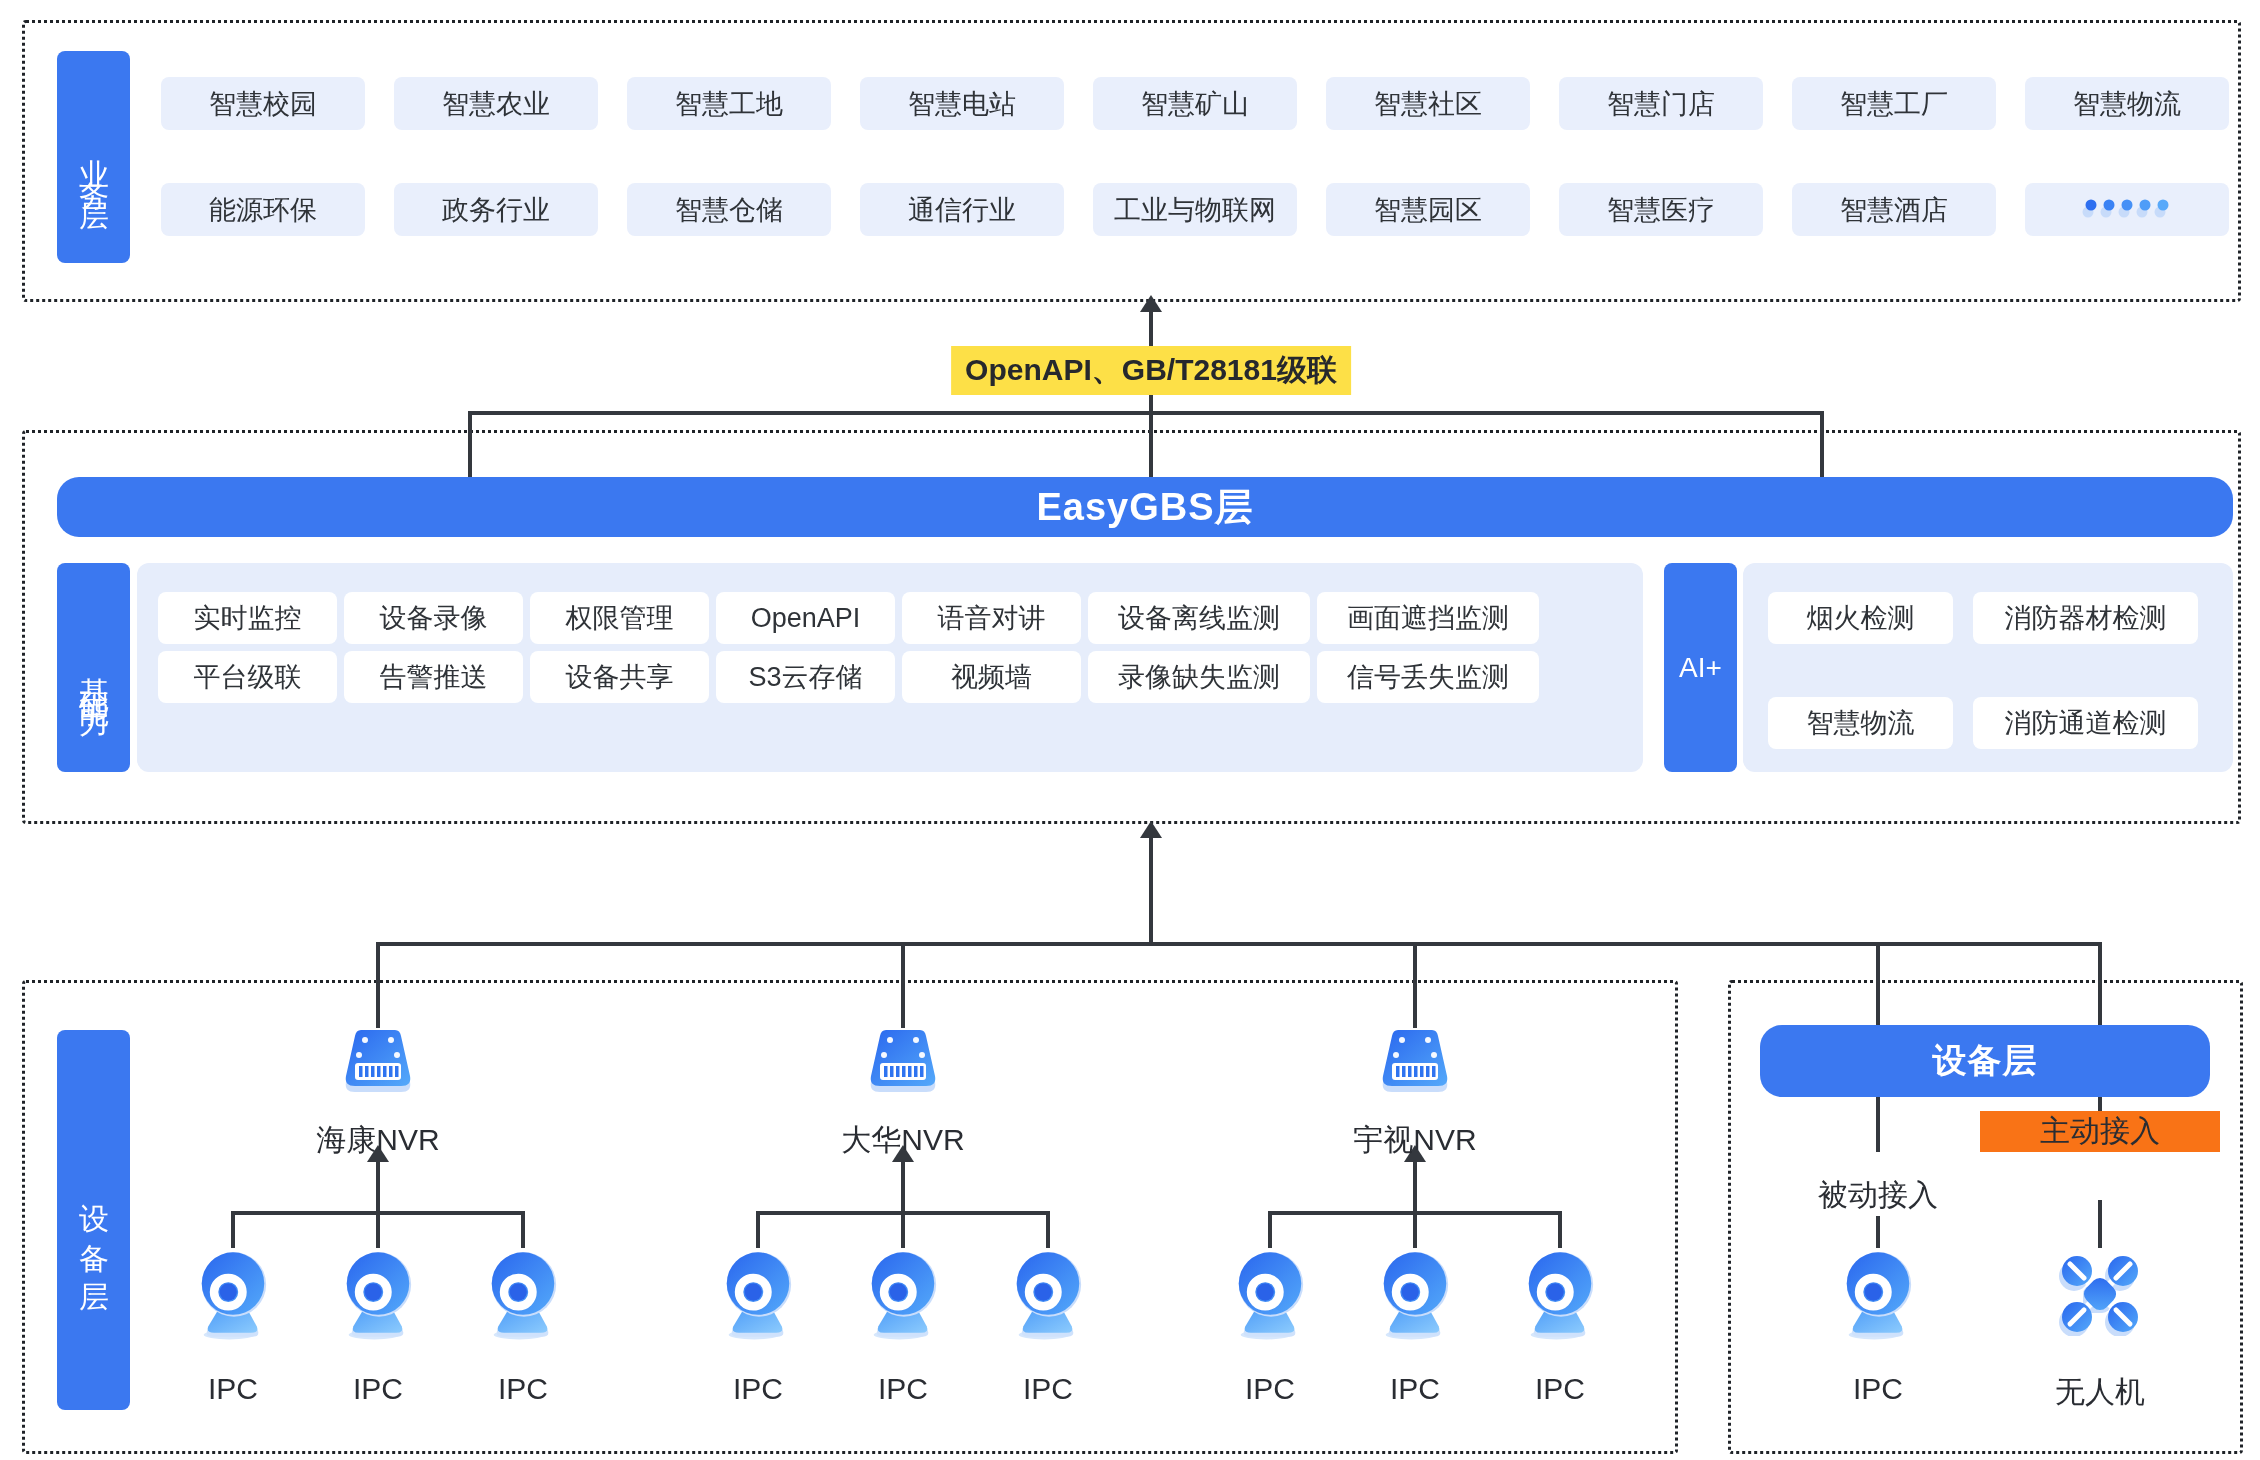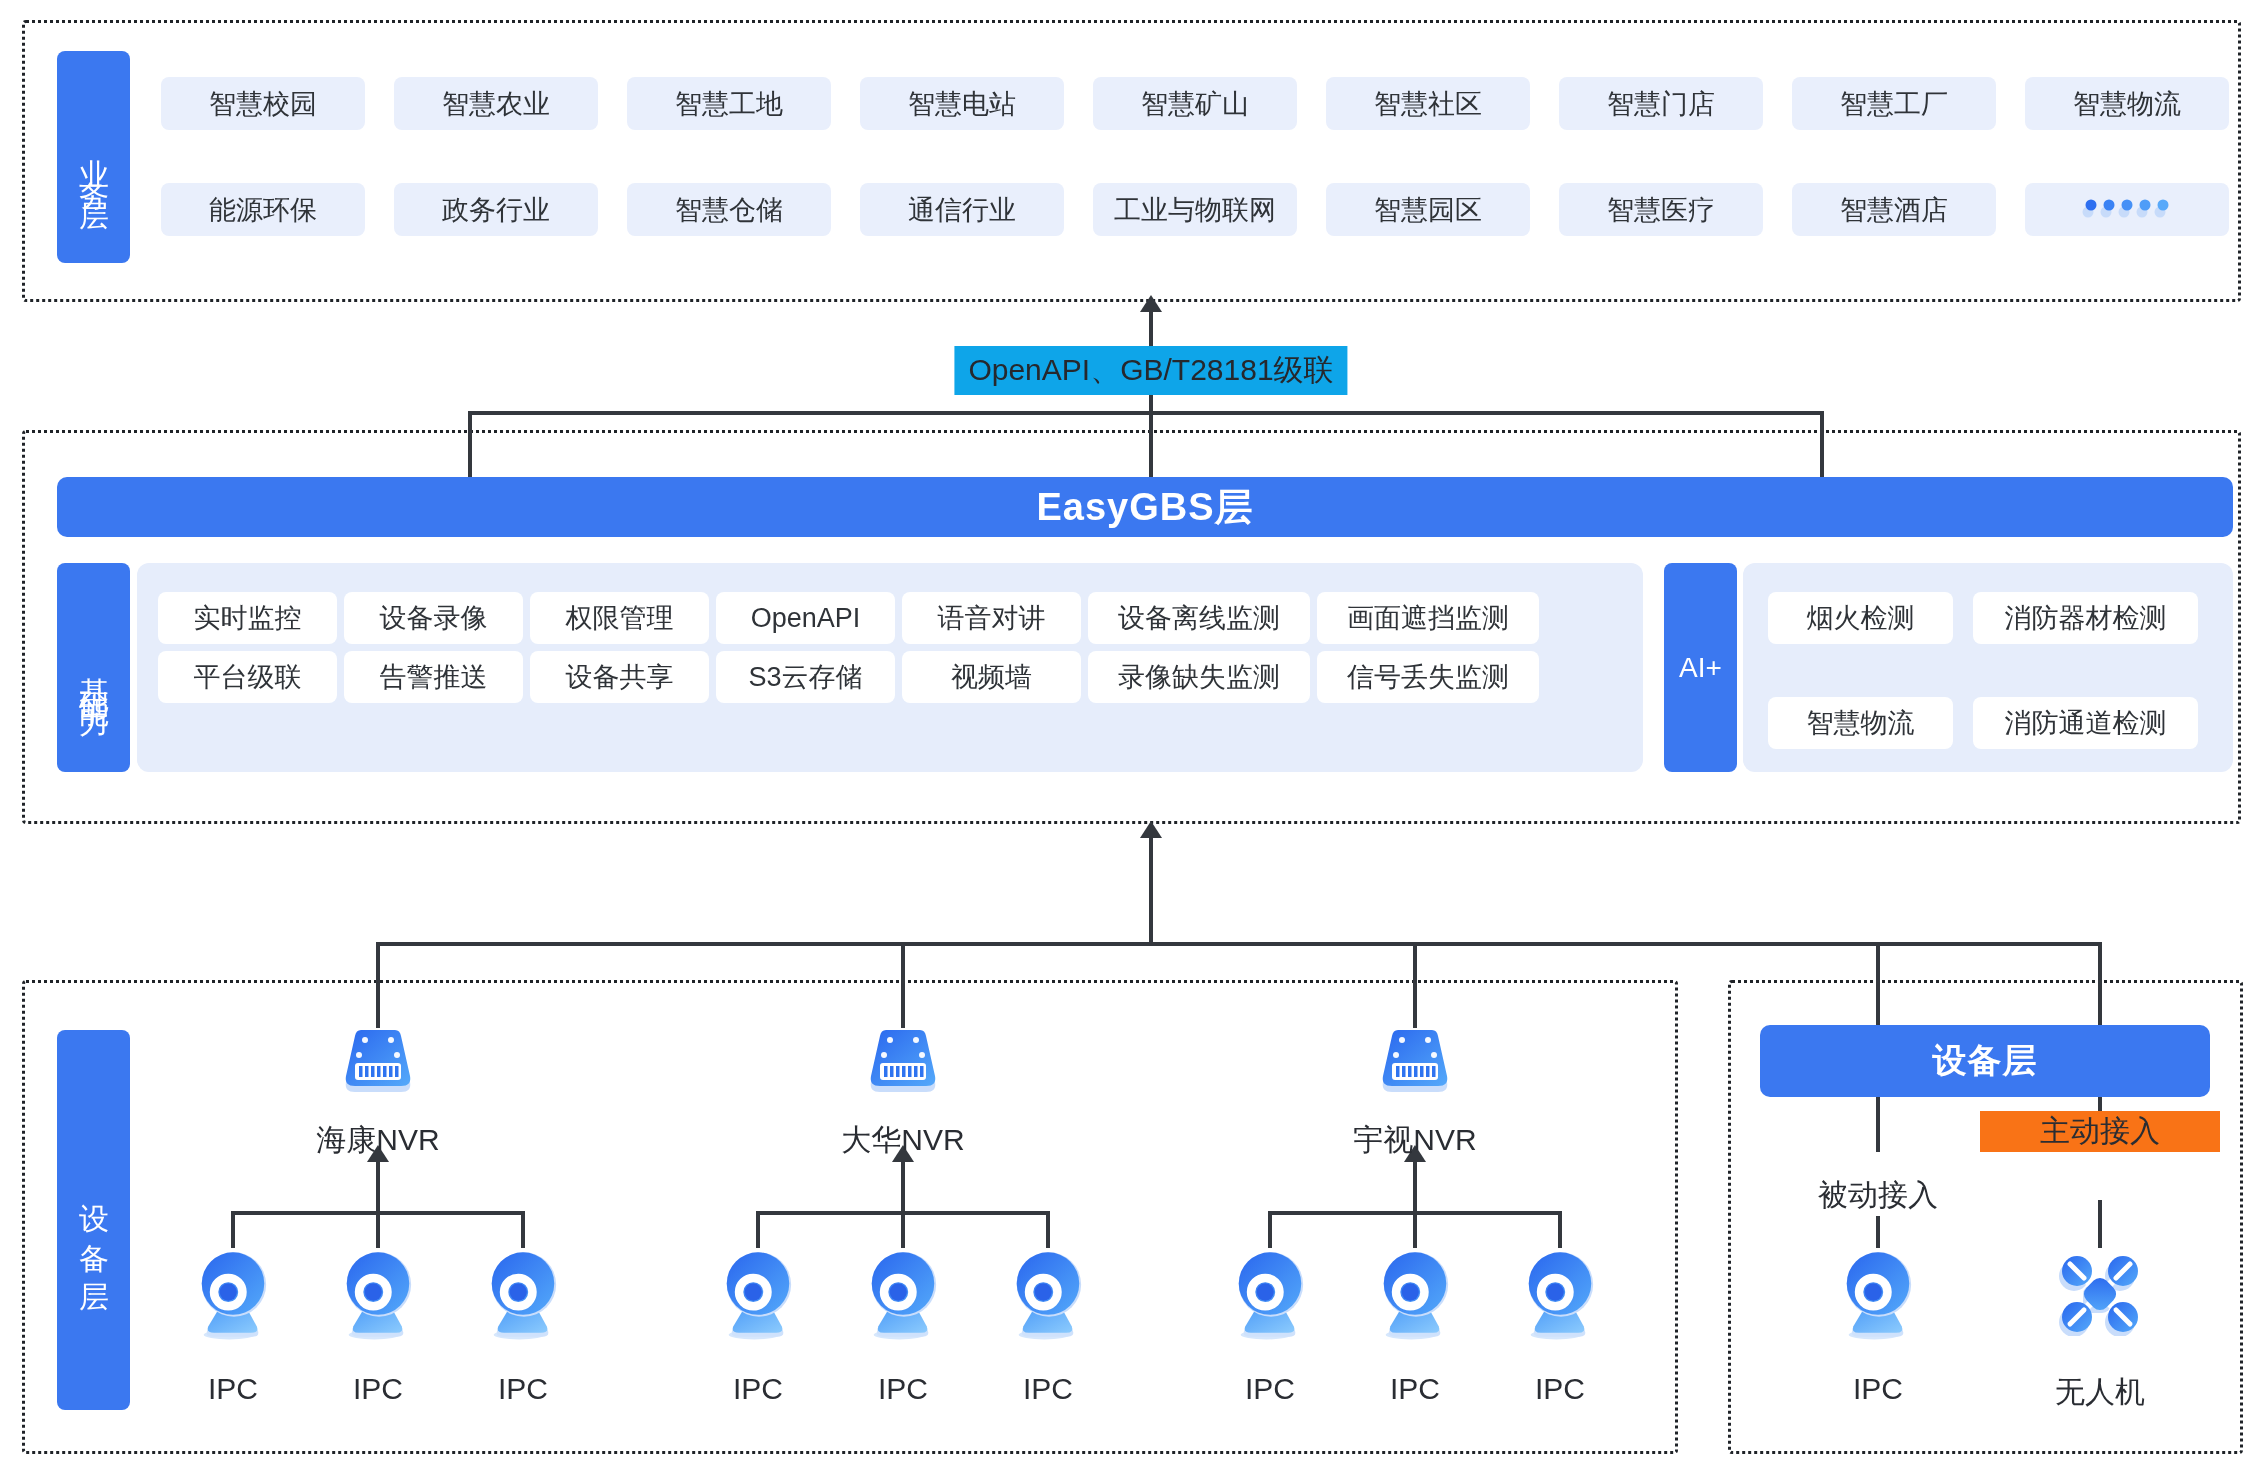--- a/index.html
+++ b/index.html
@@ -4,31 +4,31 @@
 <style>
   html,body{margin:0;padding:0;background:#ffffff;}
   body{font-family:"Liberation Sans","DejaVu Sans",sans-serif;color:#2f3338;}
   .canvas{position:relative;width:2260px;height:1460px;background:#fff;overflow:hidden;}
   
   .dbox{position:absolute;border:3px dotted #1f2328;border-radius:4px;z-index:1;background:transparent;}
   
   .ln{position:absolute;background:#34383e;z-index:2;}
   .tri{position:absolute;width:0;height:0;border-left:11px solid transparent;border-right:11px solid transparent;border-bottom:17px solid #34383e;z-index:2;}
   
-  .bar{position:absolute;background:#3b78f0;border-radius:10px;z-index:4;display:flex;align-items:center;justify-content:center;}
+  .bar{position:absolute;background:#3b78f0;border-radius:22px;z-index:4;display:flex;align-items:center;justify-content:center;}
   .vtext{writing-mode:vertical-rl;text-orientation:upright;color:#fff;font-size:30px;font-weight:500;}
   .bar-title{color:#fff;font-weight:bold;letter-spacing:1px;}
   
   .panel{position:absolute;background:#e6edfb;border-radius:12px;z-index:3;}
   .grid{position:absolute;display:grid;z-index:4;}
   .chip{display:flex;align-items:center;justify-content:center;font-size:27px;font-weight:500;color:#2f3338;border-radius:8px;}
   .chip.lt{background:#e9effc;}
   .chip.wt{background:#ffffff;}
   
-  .connlbl{position:absolute;transform:translateX(-50%);background:#0ea5e9;padding:4px 14px;font-size:30px;font-weight:400;color:#26282d;z-index:5;white-space:nowrap;text-align:center;}
+  .connlbl{position:absolute;transform:translateX(-50%);background:#fde047;padding:4px 14px;font-size:30px;font-weight:700;color:#26282d;z-index:5;white-space:nowrap;text-align:center;}
   .nodelbl{position:absolute;text-align:center;font-size:30px;font-weight:500;color:#2a2d33;z-index:5;white-space:nowrap;margin-top:20px;}
   .icon{position:absolute;z-index:4;}
 </style>
 </head>
 <body>
 
 <svg width="0" height="0" style="position:absolute">
   <defs>
     <linearGradient id="gBlue" x1="0" y1="0" x2="1" y2="1">
       <stop offset="0" stop-color="#2a67ee"></stop>

